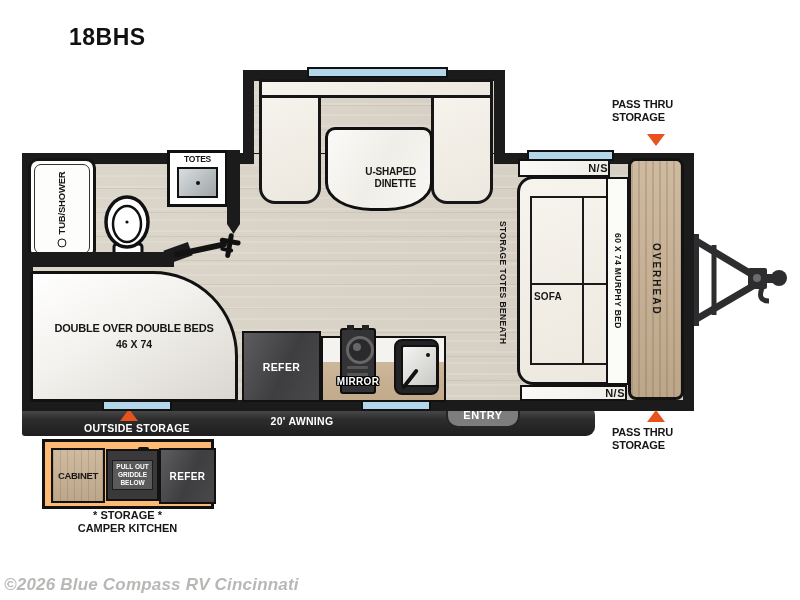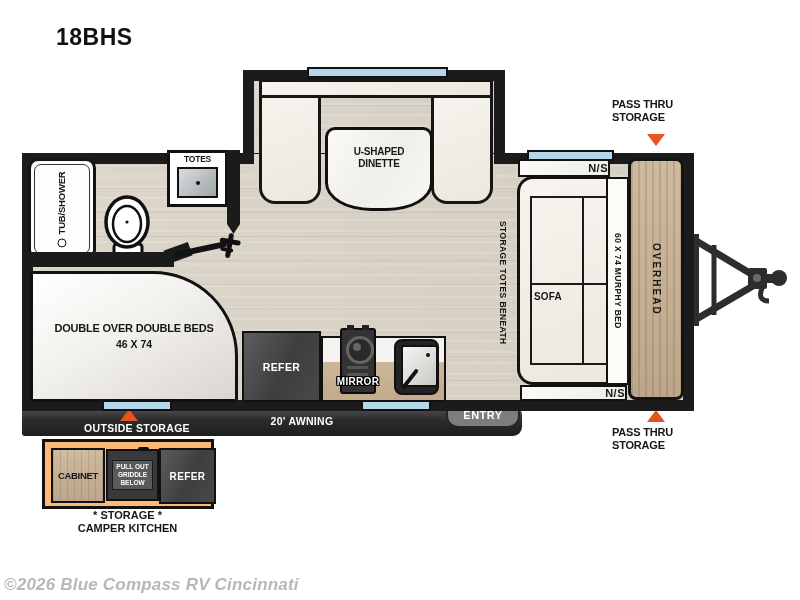--- a/index.html
+++ b/index.html
@@ -13,42 +13,42 @@
     repeating-linear-gradient(180deg, rgba(125,110,90,.12) 0 1px, rgba(0,0,0,0) 1px 24px),
     repeating-linear-gradient(180deg, rgba(255,255,255,.14) 0 2px, rgba(0,0,0,0) 2px 11px),
     linear-gradient(90deg,#dcd6cb,#d5cec2);}
   .wood-tex{background-color:#c8b193;background-image:
     repeating-linear-gradient(90deg, rgba(110,80,50,.20) 0 1.5px, rgba(0,0,0,0) 1.5px 7px),
     linear-gradient(180deg, rgba(255,255,255,.12), rgba(0,0,0,.06));}
   .marble{background:linear-gradient(120deg,#fbfaf8 0%,#f0eee8 50%,#f8f7f4 100%);}
   .soft{background:linear-gradient(160deg,#f7f4ee 0%,#ece8df 100%);}
   .dark-app{background:linear-gradient(115deg,#5d5d60 0%,#3e3e41 55%,#49494c 100%);}
 
-  .title{position:absolute;left:56px;top:24px;font-size:23px;font-weight:700;color:#111;letter-spacing:.5px;}
+  .title{position:absolute;left:69px;top:24px;font-size:23px;font-weight:700;color:#111;letter-spacing:.5px;}
 
   
   .main-body{left:22px;top:153px;width:672px;height:258px;border:11px solid #1b1b1b;}
   .slide-out{left:243px;top:70px;width:262px;height:95px;border:11px solid #1b1b1b;border-bottom:none;}
   .patch{left:254px;top:154px;width:240px;height:12px;}
   .window{background:#b3d6eb;border:2px solid #111;}
 
   
-  .awning-bar{left:22px;top:406px;width:500px;height:30px;border-radius:3px 9px 9px 3px;
+  .awning-bar{left:22px;top:406px;width:573px;height:30px;border-radius:3px 9px 9px 3px;
     background:linear-gradient(180deg,#565656 0%,#2d2d2d 45%,#1e1e1e 100%);}
   .awn-txt{position:absolute;color:#fff;font-weight:bold;font-size:10.5px;letter-spacing:.3px;text-align:center;}
   .tri-up{width:0;height:0;border-left:9px solid transparent;border-right:9px solid transparent;border-bottom:12px solid #e8521d;}
   .tri-down{width:0;height:0;border-left:9px solid transparent;border-right:9px solid transparent;border-top:12px solid #e8521d;}
   .entry-tab{left:446px;top:405px;width:74px;height:23px;background:#7d7d7d;border:2.5px solid #262626;border-top:none;
     border-radius:0 0 12px 12px;color:#fff;font-weight:bold;font-size:11px;text-align:center;line-height:21px;letter-spacing:.5px;}
 
   
   .bench{border:3px solid #161616;}
   .dinette-table{left:325px;top:127px;width:108px;height:84px;border:3px solid #101010;
     border-radius:10px 10px 46px 46px / 10px 10px 28px 28px;display:flex;align-items:flex-start;justify-content:center;}
-  .dinette-lbl{margin-top:16px;width:74px;text-align:center;font-size:10px;line-height:12px;letter-spacing:-.2px;}
+  .dinette-lbl{margin-top:36px;width:74px;text-align:right;font-size:10px;line-height:12px;letter-spacing:-.2px;}
 
   
   .tub{left:28px;top:158px;width:68px;height:102px;background:#fdfdfb;border:3px solid #141414;border-radius:10px;}
   .tub-inner{position:absolute;inset:3px;border:1.5px solid #333;border-radius:7px;}
   .vrot{position:absolute;inset:0;display:flex;align-items:center;justify-content:center;}
   .vrot>span{transform:rotate(-90deg);white-space:nowrap;display:flex;align-items:center;gap:4px;}
   .ring{width:7px;height:7px;border:1.6px solid #111;border-radius:50%;display:inline-block;}
   .mirror-cab{left:167px;top:150px;width:61px;height:57px;background:#fff;border:3px solid #111;}
   .mirror-glass{position:absolute;left:7px;right:7px;top:14px;bottom:6px;border:2px solid #111;
     background:linear-gradient(135deg,#d9dddf 0%,#9fa5a8 100%);}

